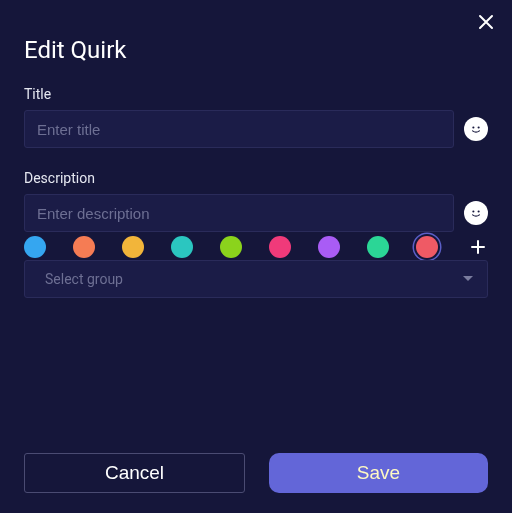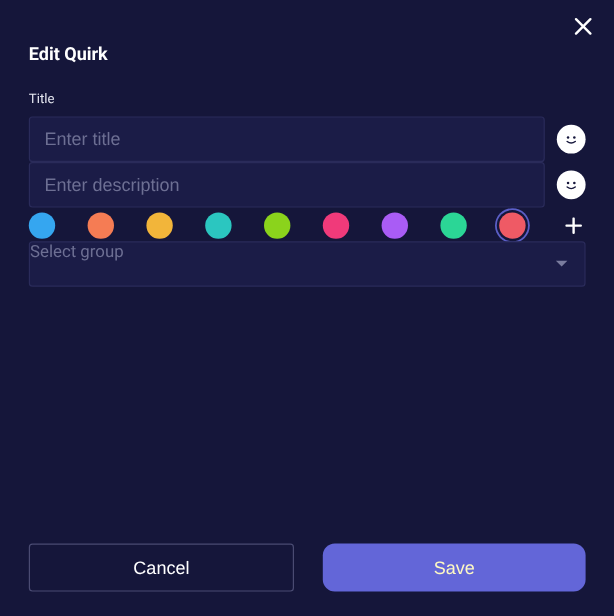--- a/index.html
+++ b/index.html
@@ -21,29 +21,29 @@
     right: 14px;
     width: 24px;
     height: 24px;
     cursor: pointer;
     display: flex;
     align-items: center;
     justify-content: center;
   }
   .close-btn svg { stroke: #ffffff; }
   .title {
-    font-size: 15px;
-    font-weight: 700;
+    font-size: 24px;
+    font-weight: 400;
     padding: 36px 24px 0 24px;
   }
   .section {
     padding: 0 24px;
   }
   .field-label {
-    font-size: 11px;
+    font-size: 14px;
     font-weight: 400;
     color: #e5e7f0;
     margin-top: 22px;
     margin-bottom: 8px;
   }
   .input-row {
     display: flex;
     align-items: center;
     gap: 10px;
   }
@@ -100,21 +100,22 @@
     margin-left: 2px;
   }
   .select-wrap {
     position: relative;
     width: 100%;
     height: 38px;
     background: #1b1c47;
     border: 1px solid #2a2b5a;
     border-radius: 3px;
     display: flex;
-    padding: 0 0;
+    align-items: center;
+    padding: 0 20px;
     cursor: pointer;
     margin-top: 2px;
   }
   .select-placeholder {
     color: #6d6f93;
     font-size: 14px;
   }
   .select-caret {
     position: absolute;
     right: 14px;
@@ -127,21 +128,21 @@
     bottom: 20px;
     left: 24px;
     right: 24px;
     display: flex;
     gap: 24px;
   }
   .btn {
     flex: 1;
     height: 40px;
     border-radius: 3px;
-    font-size: 15px;
+    font-size: 19px;
     font-weight: 400;
     cursor: pointer;
     display: flex;
     align-items: center;
     justify-content: center;
     border: none;
   }
   .btn-cancel {
     background: transparent;
     color: #ffffff;
@@ -174,20 +175,21 @@
       <div class="emoji-btn">
         <svg width="18" height="18" viewBox="0 0 24 24">
           <circle cx="12" cy="12" r="11" fill="#ffffff"></circle>
           <circle cx="8.5" cy="10" r="1.4" fill="#16173c"></circle>
           <circle cx="15.5" cy="10" r="1.4" fill="#16173c"></circle>
           <path d="M7.5 14.5 Q12 18 16.5 14.5" stroke="#16173c" stroke-width="1.6" fill="none" stroke-linecap="round"></path>
         </svg>
       </div>
     </div>
 
+    <div class="field-label">Description</div>
     <div class="input-row">
       <input class="text-input" type="text" placeholder="Enter description" style="">
       <div class="emoji-btn">
         <svg width="18" height="18" viewBox="0 0 24 24">
           <circle cx="12" cy="12" r="11" fill="#ffffff"></circle>
           <circle cx="8.5" cy="10" r="1.4" fill="#16173c"></circle>
           <circle cx="15.5" cy="10" r="1.4" fill="#16173c"></circle>
           <path d="M7.5 14.5 Q12 18 16.5 14.5" stroke="#16173c" stroke-width="1.6" fill="none" stroke-linecap="round"></path>
         </svg>
       </div>

